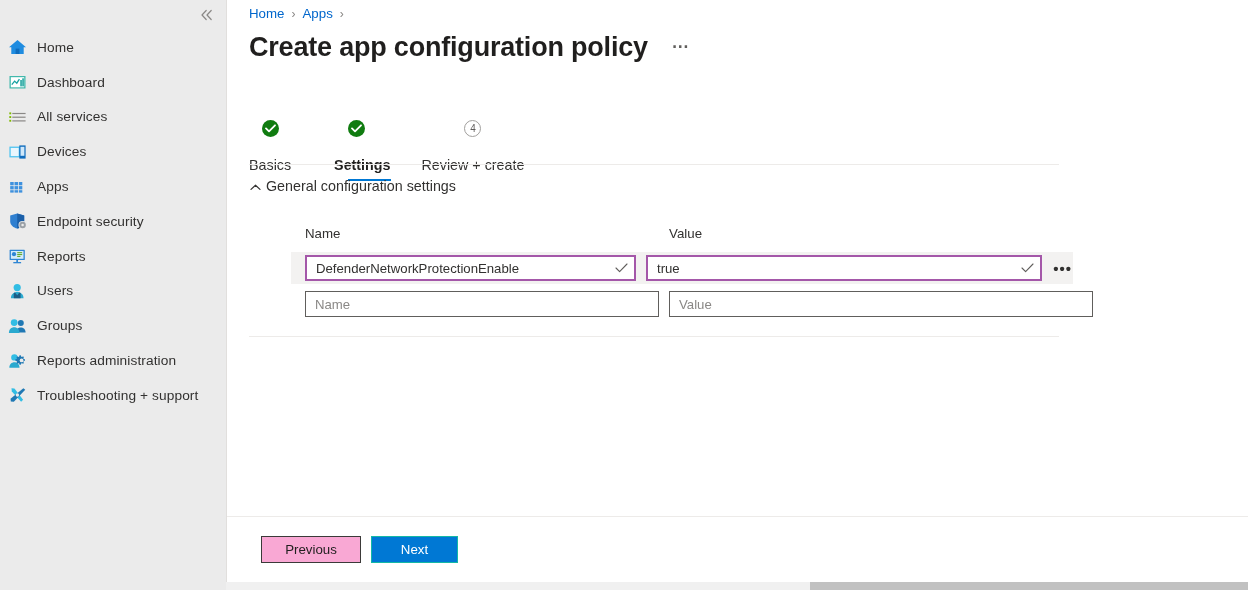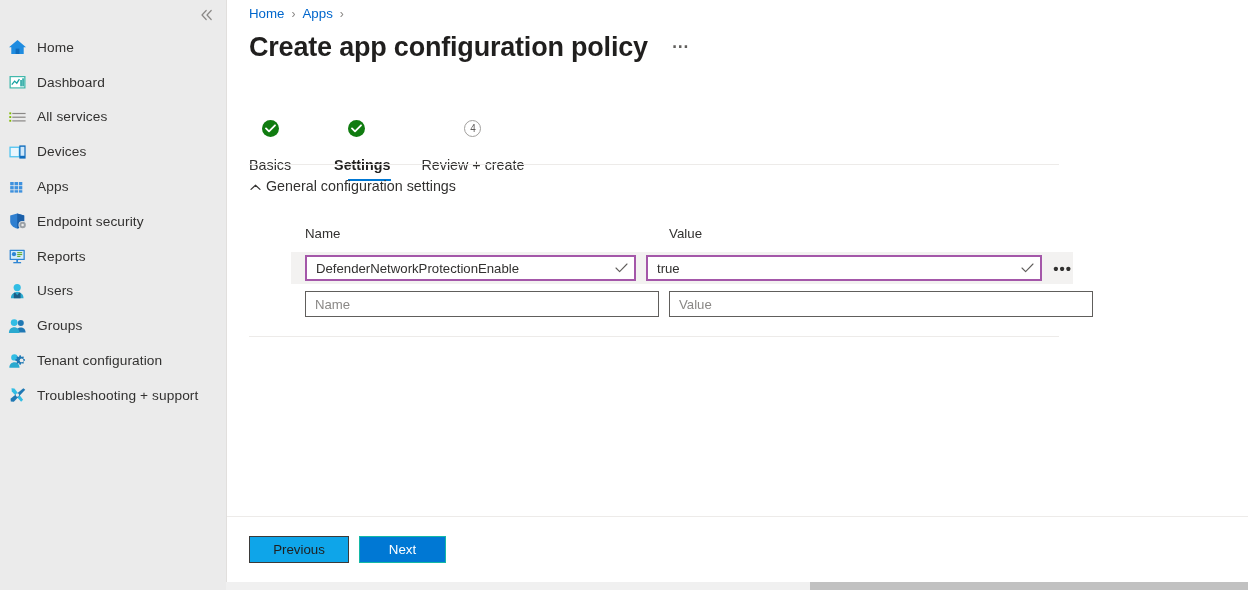--- a/index.html
+++ b/index.html
@@ -177,22 +177,23 @@
     display:flex; align-items:center; gap:10px;
   }
   .btn {
     height:27px; min-width:100px;
     font-family:"Liberation Sans", sans-serif;
     font-size:13.3px;
     display:flex; align-items:center; justify-content:center;
     cursor:pointer;
   }
   .btn.secondary {
-    background:#0ea5e9; color:#201f1e;
+    background:#f9a8d4; color:#201f1e;
     border:1px solid #3b3a39;
+    margin-left:12px;
   }
   .btn.primary {
     background:#0078d4; color:#ffffff;
     border:1px solid #14b8a6;
     min-width:87px;
   }
 
   
   .hscroll {
     position:absolute; left:226px; top:582px;
@@ -347,21 +348,21 @@
 
       <div class="nav-item">
         <span class="nav-ico">
           <svg width="21" height="20" viewBox="0 0 21 20">
             <circle cx="7.4" cy="6.4" r="3.2" fill="#32bde4"></circle>
             <path d="M2.3 16.8 C2.3 13.3 4.6 11.2 7.4 11.2 C10.2 11.2 12.5 13.3 12.5 16.8 Z" fill="#2aa9cf"></path>
             <path d="M14.6 4.2 L16.1 4.2 L16.4 5.6 L17.6 6.1 L18.7 5.3 L19.8 6.4 L19.0 7.5 L19.5 8.7 L20.9 9.0 L20.9 10.5 L19.5 10.8 L19.0 12.0 L19.8 13.1 L18.7 14.2 L17.6 13.4 L16.4 13.9 L16.1 15.3 L14.6 15.3 L14.3 13.9 L13.1 13.4 L12.0 14.2 L10.9 13.1 L11.7 12.0 L11.2 10.8 L9.8 10.5 L9.8 9.0 L11.2 8.7 L11.7 7.5 L10.9 6.4 L12.0 5.3 L13.1 6.1 L14.3 5.6 Z" fill="#1f78b4" transform="translate(-2.2,-0.4) scale(0.86) translate(2.5,1.2)"></path>
             <circle cx="14.6" cy="9.4" r="1.9" fill="#ebebeb"></circle>
           </svg>
         </span>
-        <span class="nav-label">Tenant configuration</span>
+        <span class="nav-label">Reports administration</span>
       </div>
 
       <div class="nav-item">
         <span class="nav-ico">
           <svg width="21" height="20" viewBox="0 0 21 20">
             <path d="M4.0 3.6 L7.0 3.6 L16.4 14.2 L14.6 16.4 L4.6 6.8 Z" fill="#32bde4" transform="rotate(4 10 10)"></path>
             <path d="M16.6 3.4 L18.4 5.0 L6.6 16.6 L3.6 16.4 L3.4 13.6 Z" fill="#1f78b4" transform="rotate(-2 10 10)"></path>
             <circle cx="10.4" cy="10.0" r="1.7" fill="#ebebeb"></circle>
           </svg>
         </span>

